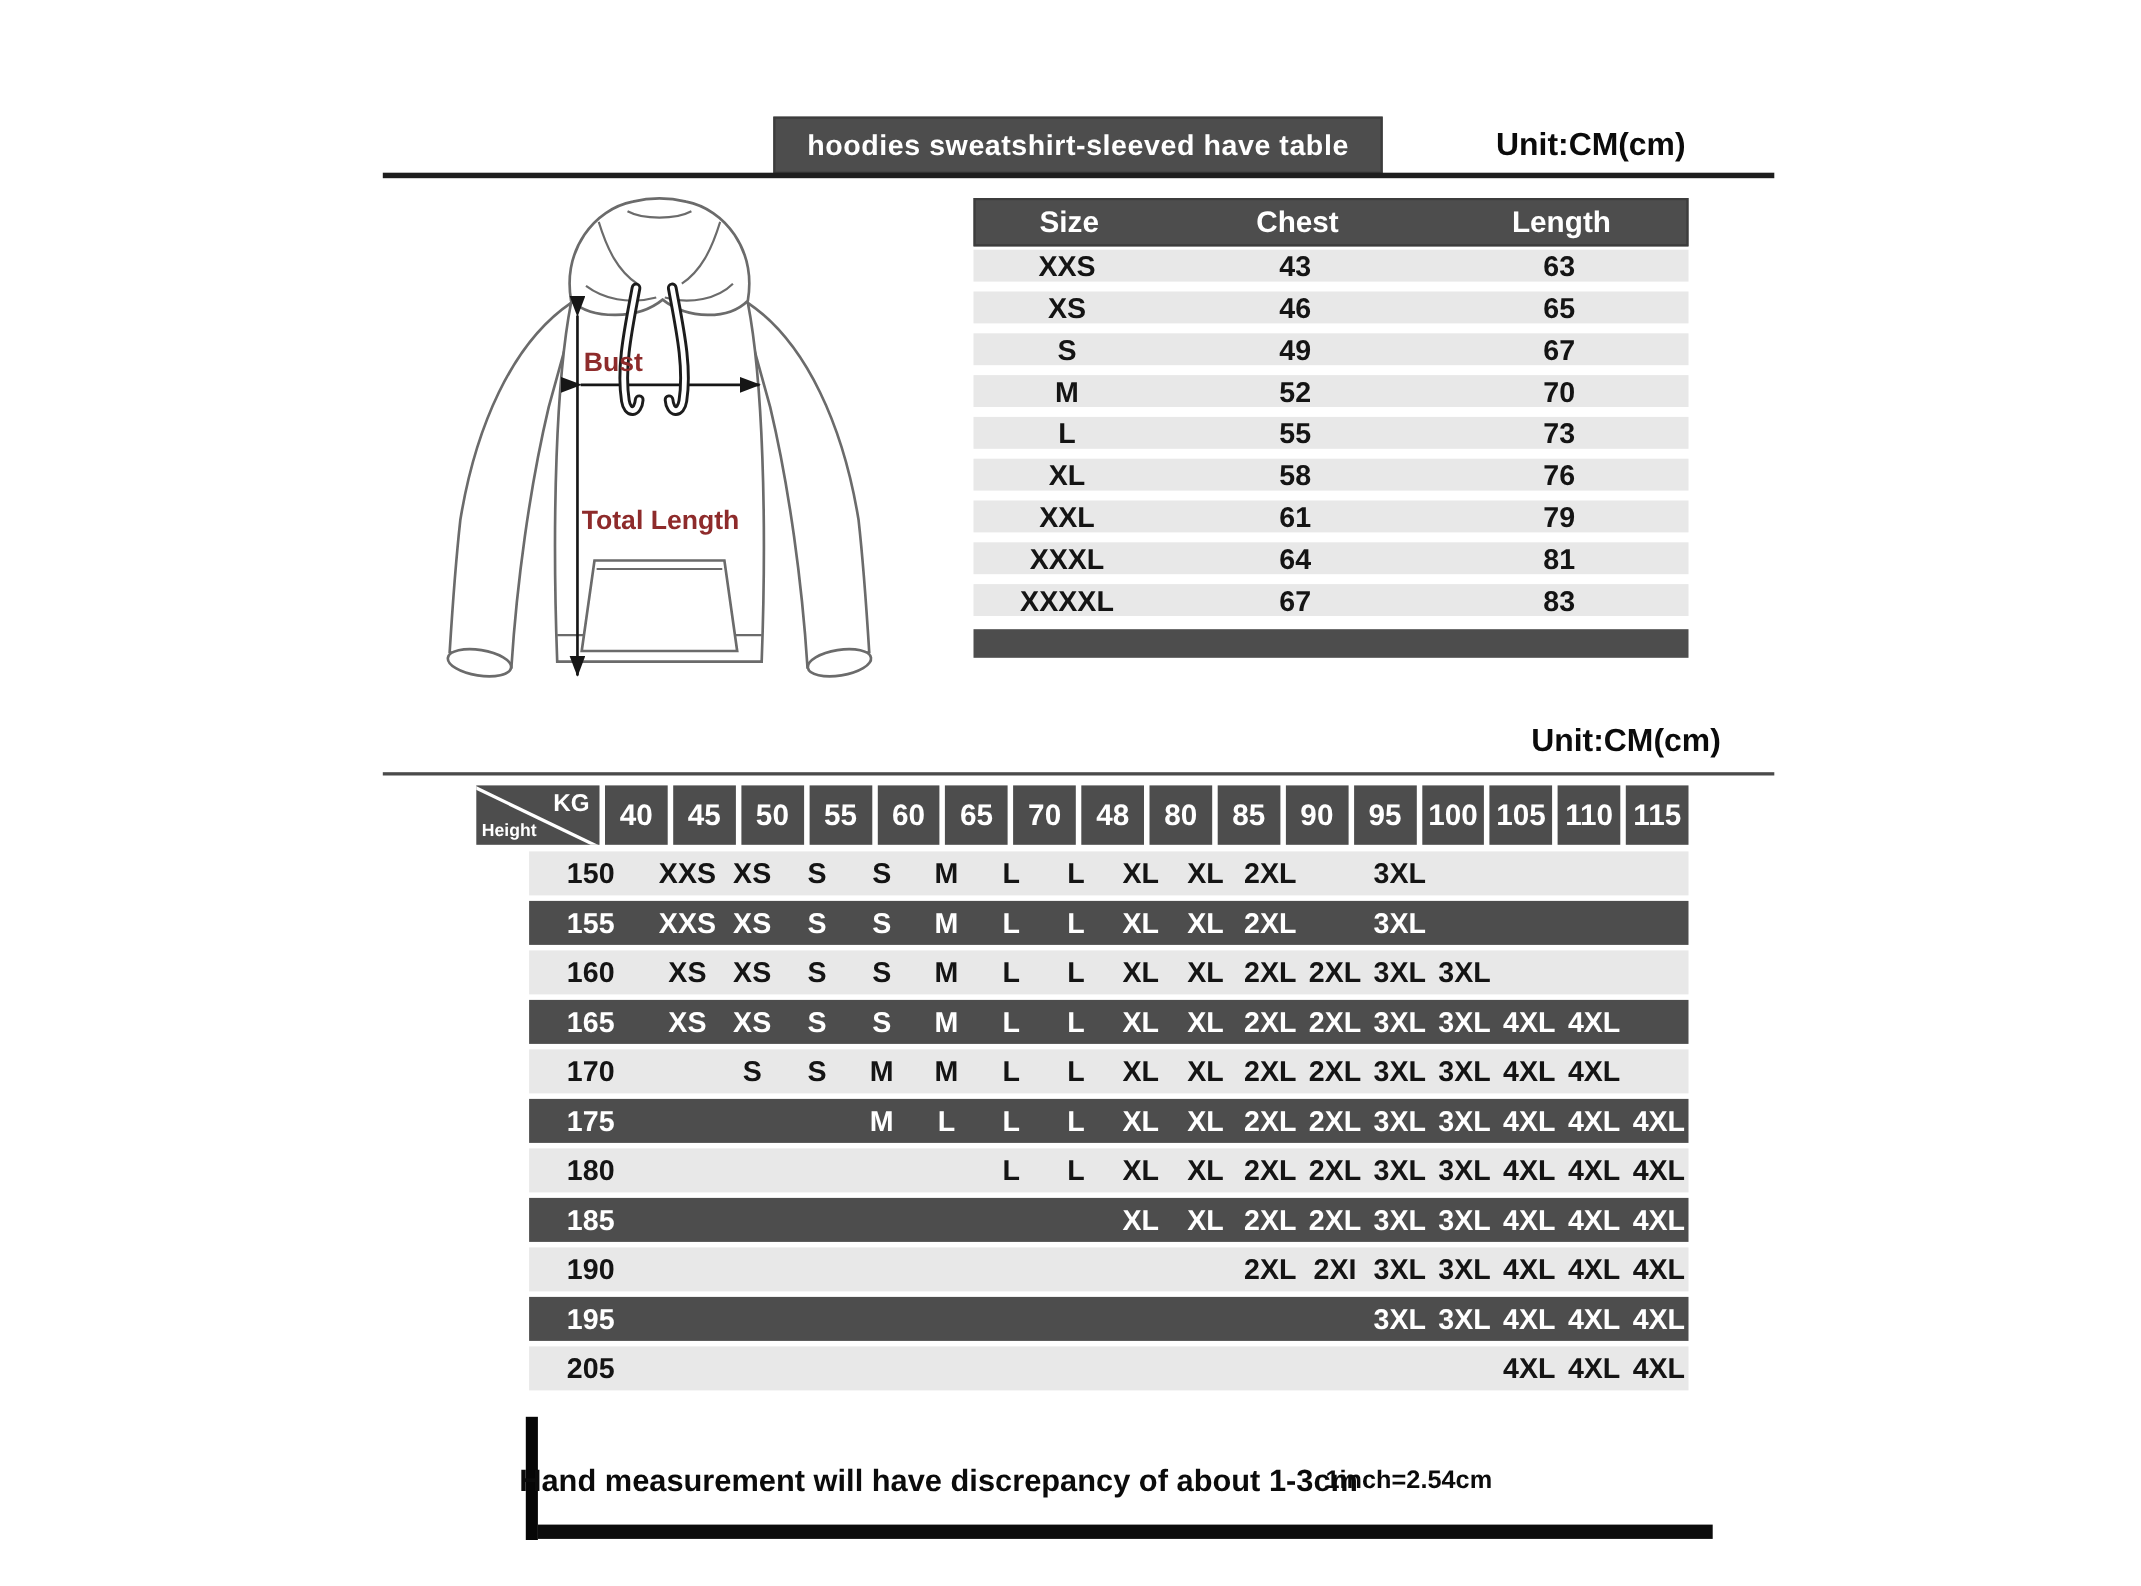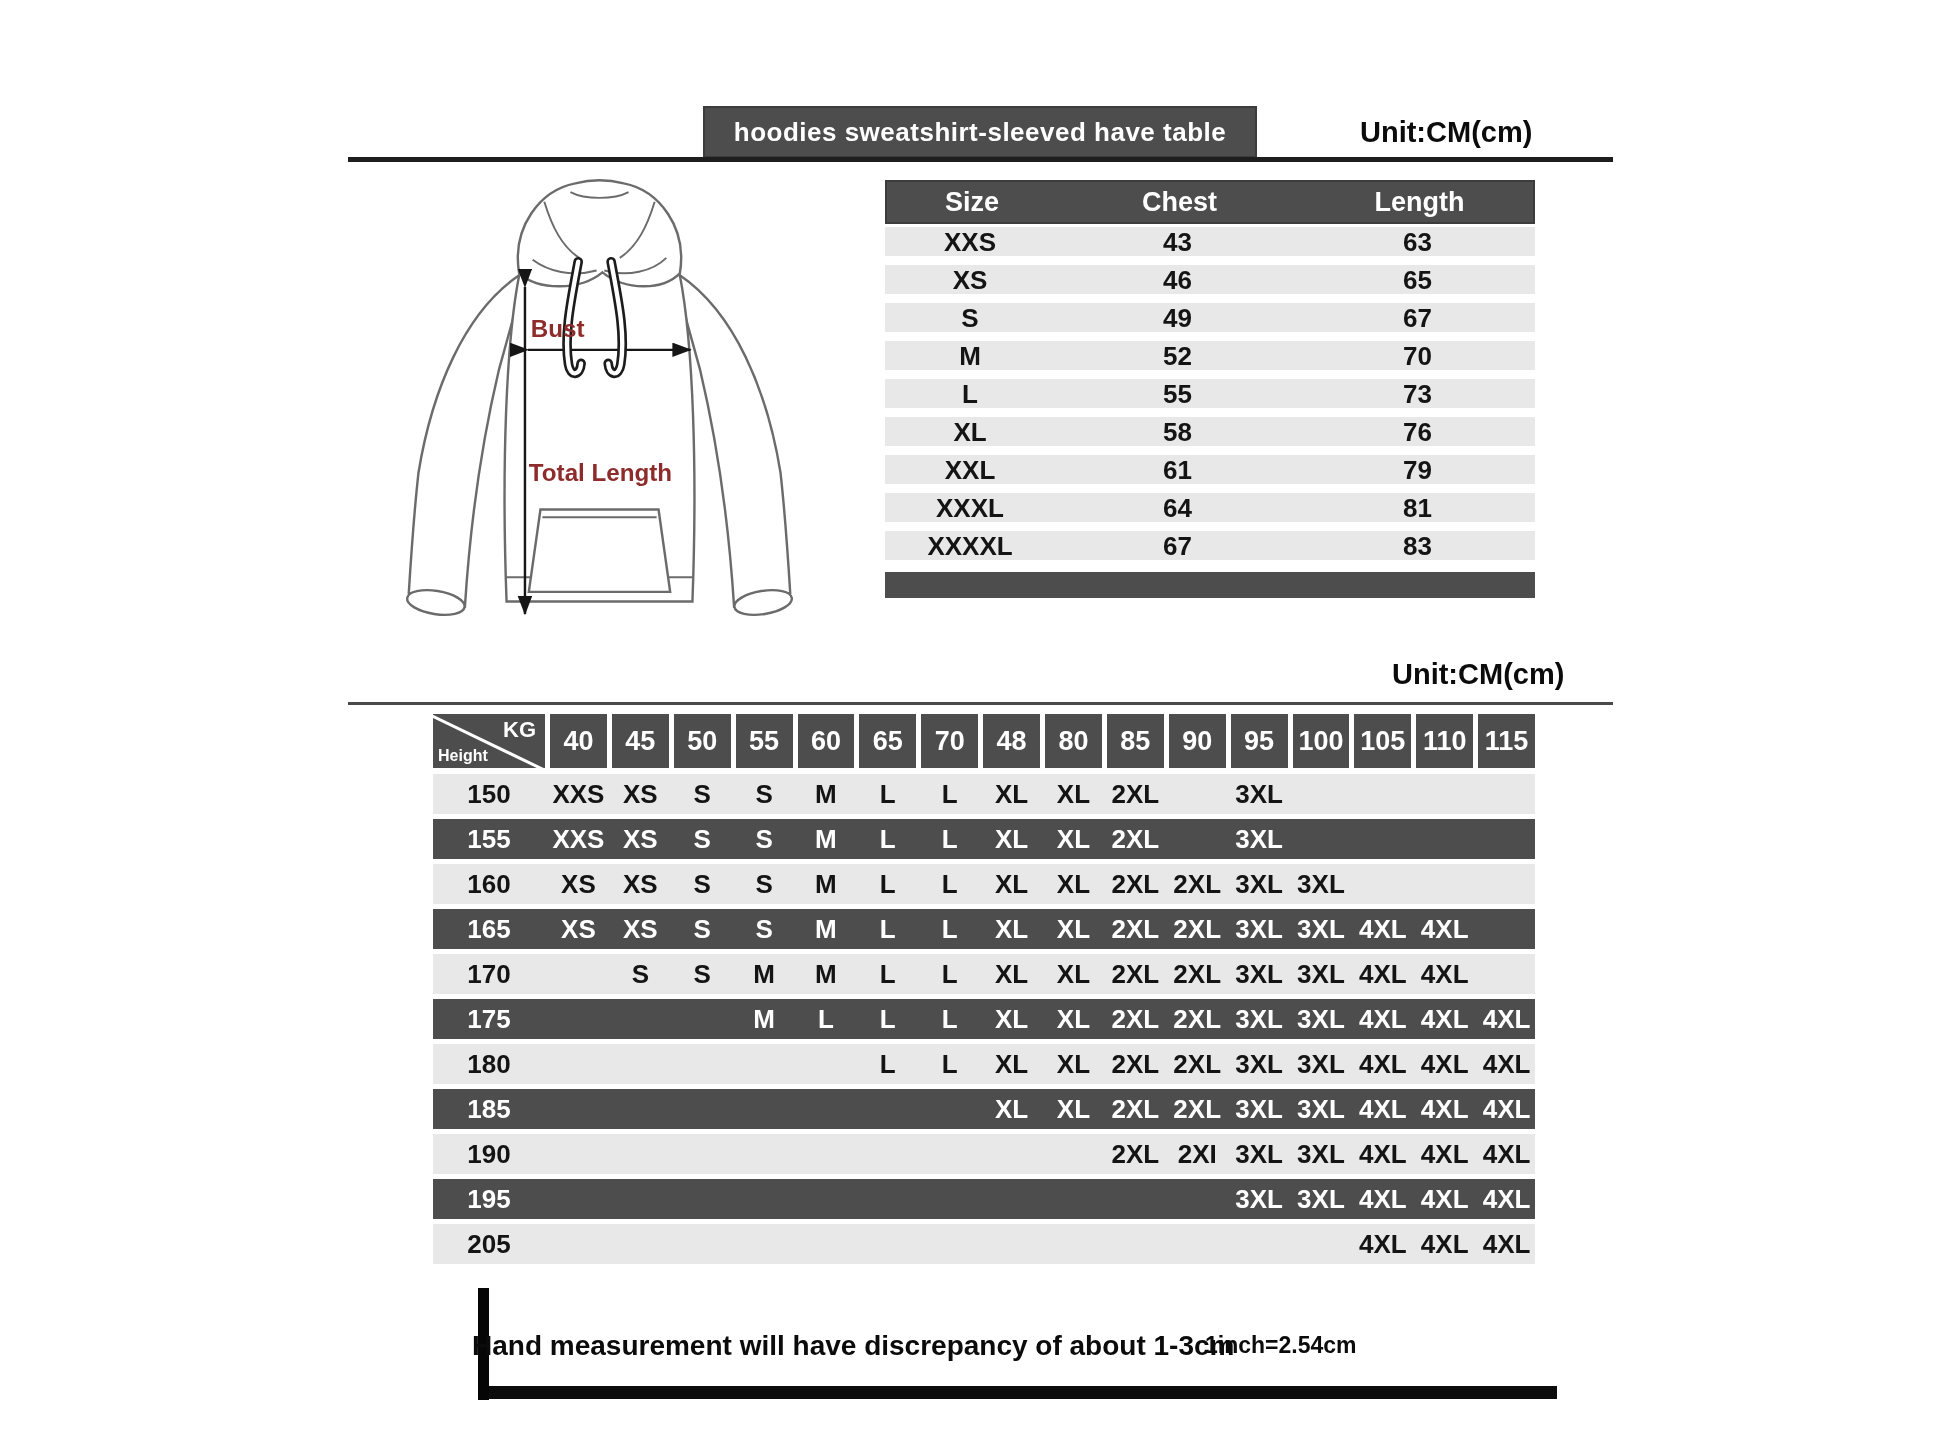--- a/index.html
+++ b/index.html
@@ -48,21 +48,21 @@
     background:var(--bar-dark); color:#fff; font-weight:bold; font-size:27px;
     display:flex; align-items:center; justify-content:center;
   }
   .m-corner { position:relative; background:var(--bar-dark); overflow:hidden; color:#fff; font-weight:bold; }
   .m-corner .diag {
     position:absolute; left:-4px; top:-1px; width:130px; height:3px; background:#fff;
     transform-origin:0 50%; transform:rotate(25.7deg);
   }
   .m-corner .kg  { position:absolute; top:3px; right:9px; font-size:22px; }
   .m-corner .hgt { position:absolute; bottom:3px; left:5px; font-size:16px; }
-  #matrix-rows { display:flex; flex-direction:column; gap:5px; }
+  #matrix-rows { display:flex; flex-direction:column; gap:5px;margin-left:48px; }
   .m-row { height:40px; align-items:center; font-weight:bold; font-size:26px; }
   .m-row.shade-light { background:var(--row-light); color:#141414; }
   .m-row.shade-dark  { background:var(--bar-dark); color:#fff; }
   .m-cell { text-align:center; }
 
   
   #footer-vbar { position:absolute; left:478px; top:1288px; width:11px; height:112px; background:#060606; }
   #footer-note { position:absolute; left:472px; top:1330px; font-size:28px; font-weight:bold; color:#0b0b0b; }
   #footer-conv { position:absolute; left:1205px; top:1332px; font-size:23px; font-weight:bold; color:#0b0b0b; }
   #footer-hbar { position:absolute; left:489px; top:1386px; width:1068px; height:13px; background:#0c0c0c; }

